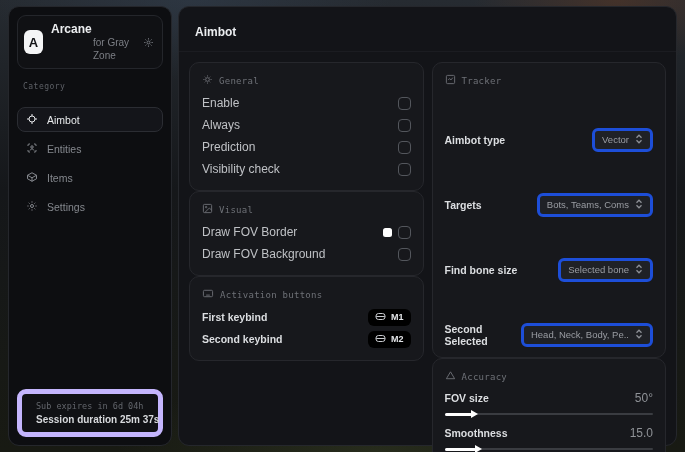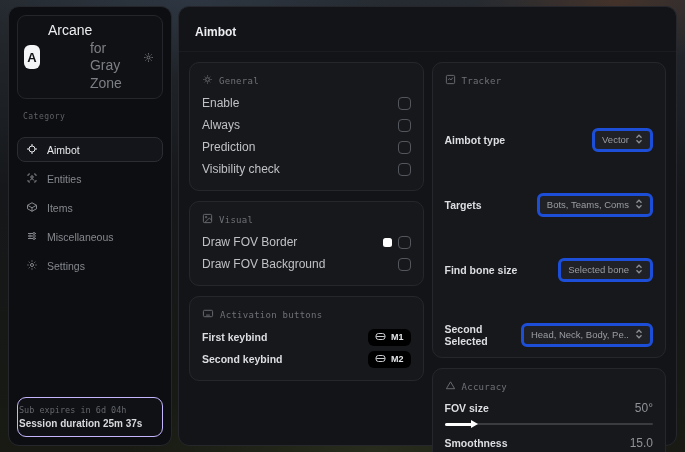--- a/index.html
+++ b/index.html
@@ -13,38 +13,38 @@
       radial-gradient(420px 130px at 55% 100%, rgba(62,72,42,.40), transparent 62%),
       linear-gradient(180deg,#262b31,#15171a 42%,#181a13);
   }
   .panel{position:absolute;top:6px;height:440px;border:1px solid #25272c;border-radius:11px;}
   .sidebar{left:8px;width:164px;background:#0d0e11;display:flex;flex-direction:column;padding:8px;}
   .main{left:178px;width:499px;background:#131418;padding:10px 10px 10px 10px;display:flex;flex-direction:column;}
 
   
   .brand{display:flex;align-items:center;gap:8px;padding:6px;border:1px solid #24262b;border-radius:9px;background:#101114;}
   .logo{width:24px;height:24px;border-radius:6px;background:#f4f5f6;color:#121316;font-weight:800;font-size:13px;display:flex;align-items:center;justify-content:center;}
-  .brand-title{font-size:14px;font-weight:400;color:#eceef0;line-height:1.25;}
-  .brand-sub{font-size:14px;color:#7c7f85;line-height:1.25;padding-left:42px;}
+  .brand-title{font-size:12px;font-weight:700;color:#eceef0;line-height:1.25;}
+  .brand-sub{font-size:10px;color:#7c7f85;line-height:1.25;padding-left:42px;}
   .brand-gear{margin-left:auto;color:#7a7d83;display:flex;padding:2px;cursor:pointer;}
 
   .cat-label{margin:13px 6px 16px;font-family:"DejaVu Sans Mono",monospace;font-size:8px;color:#5d6066;letter-spacing:.06em;}
   .nav{display:flex;flex-direction:column;gap:4px;}
   .nav-item{display:flex;align-items:center;gap:9px;height:25px;padding:0 8px;border-radius:8px;font-size:10.5px;color:#85888e;border:1px solid transparent;cursor:pointer;}
   .nav-item.active{background:#14151a;border-color:#2b2d33;color:#e8eaec;}
   .nav-item svg{flex:0 0 auto;}
 
-  .side-footer{margin-top:auto;border:1px solid #c4b5fd;border-radius:9px;padding:7px 1px;background:#101114;}
+  .side-footer{margin-top:auto;border:5px solid #c4b5fd;border-radius:9px;padding:7px 14px;background:#101114;}
   .foot-line1{font-family:"DejaVu Sans Mono",monospace;font-size:8.5px;color:#63666c;margin-bottom:3px;white-space:nowrap;}
   .foot-line2{font-size:10px;font-weight:700;color:#d7d9dc;white-space:nowrap;}
 
   
   .main-title{font-size:12px;font-weight:700;color:#eceef0;padding:8px 6px 12px;border-bottom:1px solid #1b1c21;margin:0 -10px 10px;padding-left:16px;}
   .columns{display:flex;gap:8px;align-items:flex-start;}
-  .col{flex:1;min-width:0;display:flex;flex-direction:column;gap:10px;}
+  .col{flex:1;min-width:0;display:flex;flex-direction:column;}
   .card{background:#17181c;border:1px solid #26272c;border-radius:10px;padding:9px 12px 10px;}
   .card-head{display:flex;align-items:center;gap:6px;font-family:"DejaVu Sans Mono",monospace;font-size:9px;color:#6e7177;letter-spacing:.03em;margin:2px 0 5px;}
   .row{display:flex;align-items:center;justify-content:space-between;height:22px;}
   .row-lbl{font-size:12px;color:#bfc1c5;}
   .row-lbl.strong{font-weight:700;color:#dcdee1;font-size:10.5px;}
   .right-ctl{display:flex;align-items:center;gap:6px;}
 
   .checkbox{width:13px;height:13px;border:1.4px solid #53565c;border-radius:4px;background:transparent;cursor:pointer;}
   .swatch{width:9px;height:9px;border-radius:2.5px;cursor:pointer;}
 
@@ -103,29 +103,20 @@
       </div>
       <div class="nav-item">
         <span><svg width="12" height="12" viewBox="0 0 24 24" fill="none" stroke="currentColor" stroke-width="2">
               <path d="M21 8.5v7l-9 5-9-5v-7l9-5 9 5Z"></path>
               <path d="M3 8.5l9 5 9-5M12 13.5V21"></path>
             </svg></span>
         <span>Items</span>
       </div>
       <div class="nav-item">
         <span><svg width="12" height="12" viewBox="0 0 24 24" fill="none" stroke="currentColor" stroke-width="2">
-              <path d="M4 7h10M18 7h2M4 12h2M10 12h10M4 17h10M18 17h2"></path>
-              <circle cx="16" cy="7" r="2"></circle>
-              <circle cx="8" cy="12" r="2"></circle>
-              <circle cx="16" cy="17" r="2"></circle>
-            </svg></span>
-        <span>Miscellaneous</span>
-      </div>
-      <div class="nav-item">
-        <span><svg width="12" height="12" viewBox="0 0 24 24" fill="none" stroke="currentColor" stroke-width="2">
               <circle cx="12" cy="12" r="3"></circle>
               <path d="M12 2.8v2.4M12 18.8v2.4M2.8 12h2.4M18.8 12h2.4M5.5 5.5l1.7 1.7M16.8 16.8l1.7 1.7M18.5 5.5l-1.7 1.7M7.2 16.8l-1.7 1.7"></path>
             </svg></span>
         <span>Settings</span>
       </div>
     </nav>
 
     <div class="side-footer">
       <div class="foot-line1">Sub expires in 6d 04h</div>
       <div class="foot-line2">Session duration 25m 37s</div>

